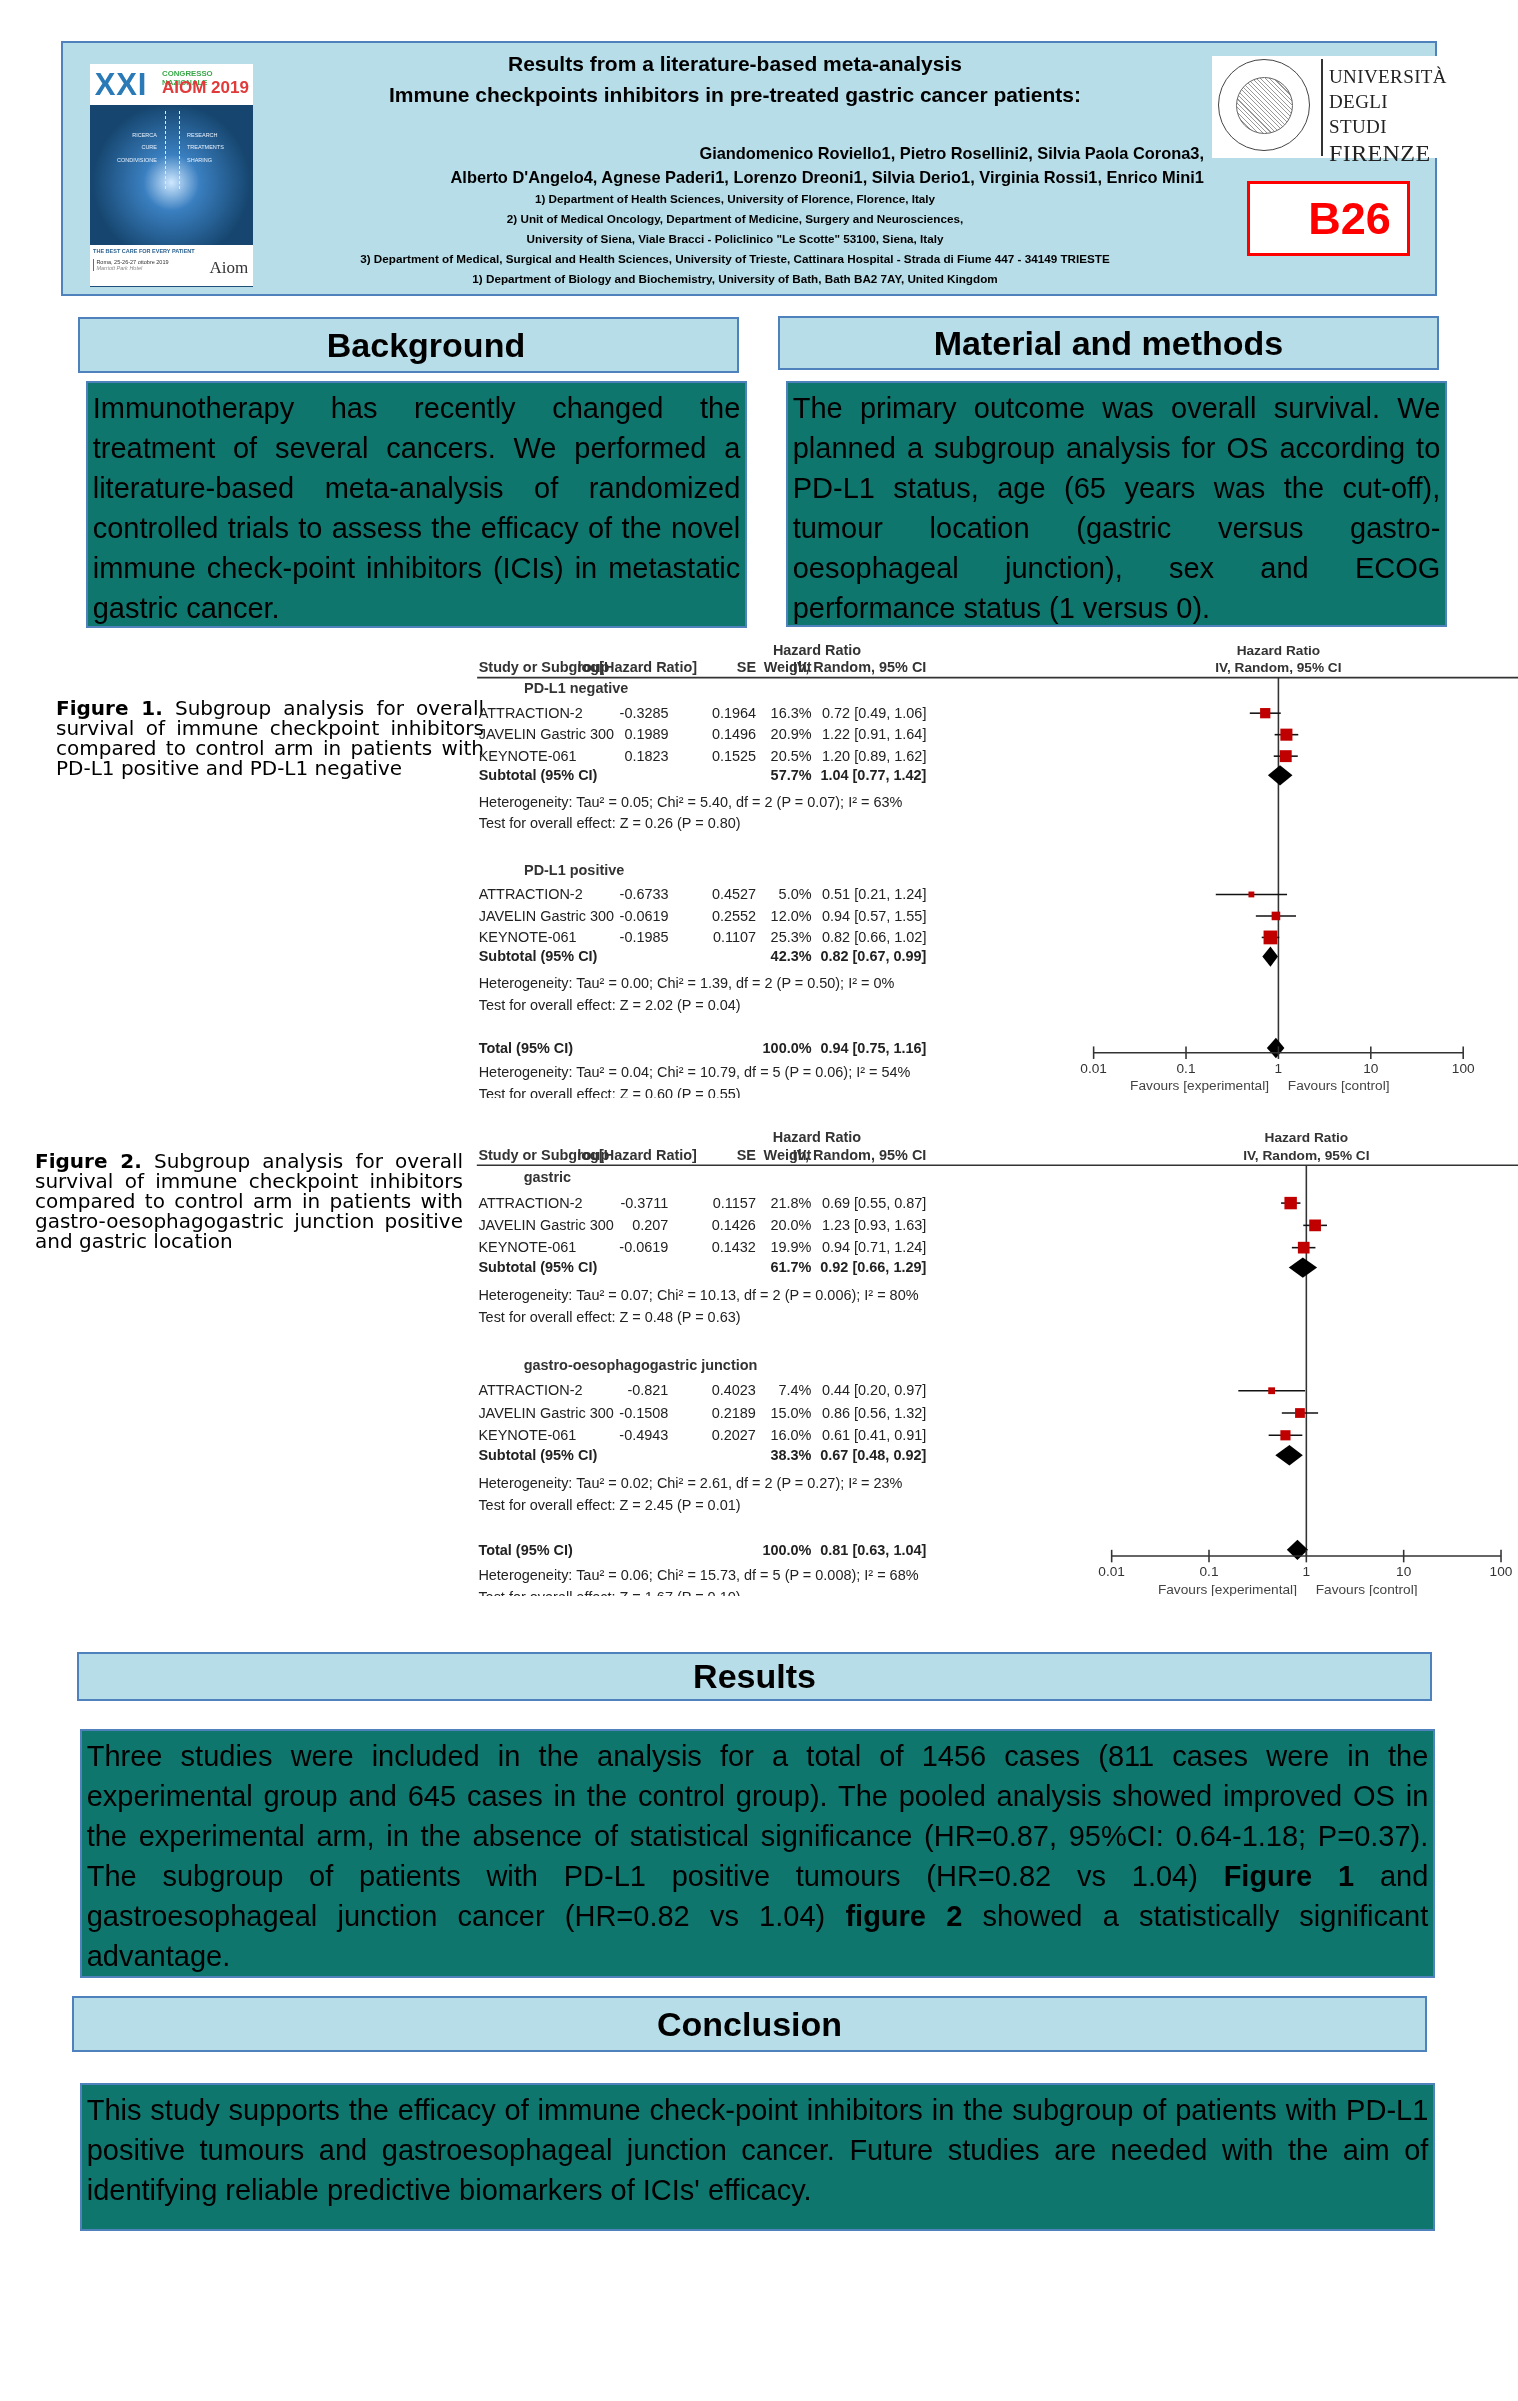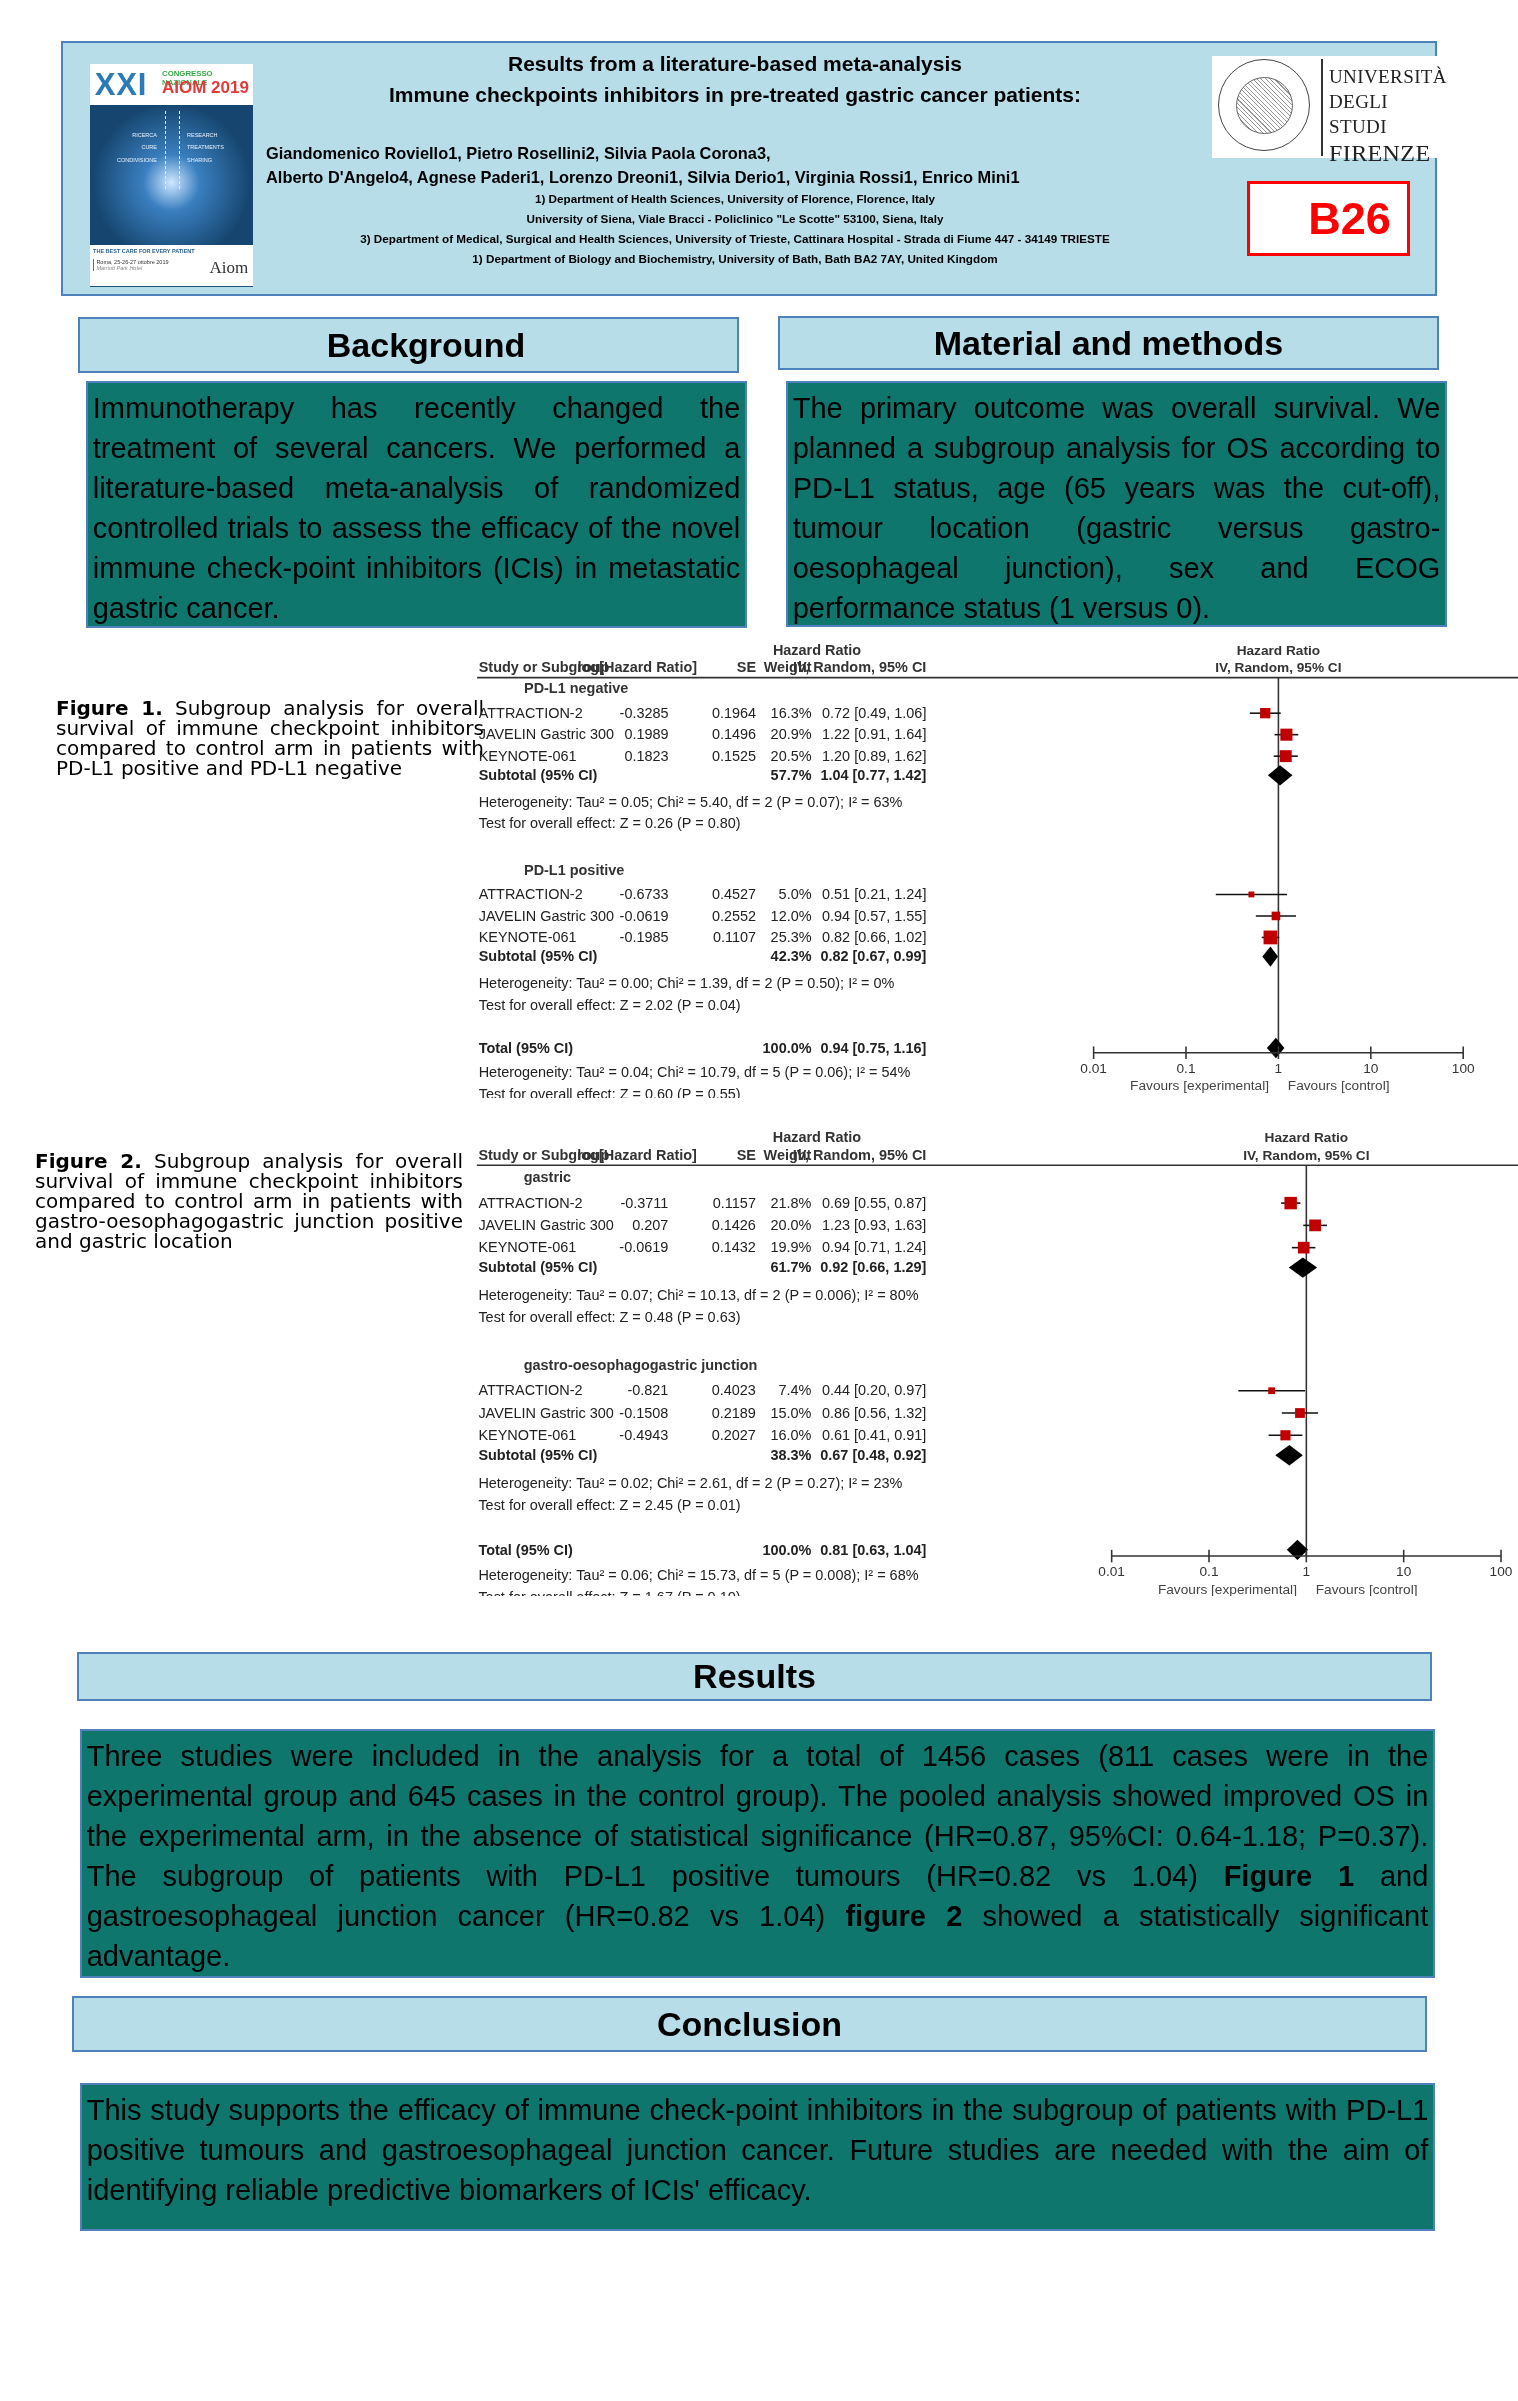--- a/index.html
+++ b/index.html
@@ -12,21 +12,21 @@
   .aiom-cong{position:absolute;left:72px;top:4.7px;font-size:7.8px;font-weight:bold;color:#3aa84a;}
   .aiom-year{position:absolute;left:72px;top:14px;font-size:17px;font-weight:bold;color:#e23a3a;}
   .aiom-mid{position:absolute;left:0;top:41px;width:100%;height:141px;background:radial-gradient(circle at 50% 55%,#cfe8ff 0%,#3a7fc0 25%,#16466f 70%);}
   .aiom-words{position:absolute;top:23.5px;font-size:5.5px;color:#e8f2ff;line-height:12.5px;}
   .aiom-dna{position:absolute;left:75px;top:6.3px;width:12.5px;height:78px;border-left:1.6px dashed #d8ecff;border-right:1.6px dashed #d8ecff;}
   .aiom-bot{position:absolute;left:0;top:181px;width:100%;height:41px;background:#fff;}
   .aiom-tag{position:absolute;left:3.1px;top:3.1px;font-size:5.5px;font-weight:bold;color:#2a5f8e;}
   .aiom-roma{position:absolute;left:3.1px;top:14px;font-size:5.5px;color:#333;border-left:1.6px solid #e23a3a;padding-left:2.3px;}
   .aiom-logo{position:absolute;right:4.7px;top:12.5px;font-size:17px;font-family:"Liberation Serif",serif;color:#333;}
   .title{left:266px;top:48px;width:938px;text-align:center;font-weight:bold;font-size:21px;line-height:31px;}
-  .authors{left:266px;top:141px;width:938px;text-align:left;font-weight:bold;font-size:16.4px;line-height:24px;}
+  .authors{left:266px;top:141px;width:938px;text-align:right;font-weight:bold;font-size:16.4px;line-height:24px;}
   .affil{left:266px;top:189px;width:938px;text-align:center;font-weight:bold;font-size:11.7px;line-height:20px;}
   .unifi{left:1212px;top:56px;width:225px;height:102px;background:#fff;}
   .seal{position:absolute;left:6.3px;top:3.1px;width:92px;height:92px;border-radius:50%;border:1.6px solid #444;box-sizing:border-box;}
   .seal-inner{position:absolute;left:17px;top:17px;width:55px;height:55px;border-radius:50%;border:0.8px solid #666;background:repeating-linear-gradient(45deg,#fff 0 2.3px,#999 2.3px 3.1px);}
   .seal-bar{position:absolute;left:109px;top:3.1px;width:1.6px;height:97px;background:#333;}
   .unifi-txt{position:absolute;left:117px;top:7.8px;font-family:"Liberation Serif",serif;color:#222;}
   .unifi-txt div{font-size:19px;line-height:25px;letter-spacing:0.4px;}
   .unifi-txt .big{font-size:24px;line-height:28px;}
   .code{left:1247px;top:181px;width:163px;height:75px;background:#fff;border:3.1px solid #ff0000;box-sizing:border-box;display:flex;align-items:center;justify-content:center;color:#ff0000;font-weight:bold;font-size:45px;padding-left:42px;}
   .sec-h{background:#b7dde8;border:2.3px solid #4f81bd;box-sizing:border-box;display:flex;align-items:center;justify-content:center;font-weight:bold;font-size:34px;}
@@ -75,20 +75,21 @@
   <div>Immune checkpoints inhibitors in pre-treated gastric cancer patients:</div>
 </div>
 
 <div class="abs authors">
   <div>Giandomenico Roviello1, Pietro Rosellini2, Silvia Paola Corona3,</div>
   <div>Alberto D'Angelo4, Agnese Paderi1, Lorenzo Dreoni1, Silvia Derio1, Virginia Rossi1, Enrico Mini1</div>
 </div>
 
 <div class="abs affil">
   <div>1)  Department of Health Sciences, University of Florence, Florence, Italy</div>
+  <div>2)   Unit of Medical Oncology,  Department of Medicine, Surgery and Neurosciences,</div>
   <div>University of Siena, Viale Bracci - Policlinico  "Le Scotte" 53100, Siena, Italy</div>
   <div>3) Department  of Medical, Surgical and Health Sciences, University of Trieste, Cattinara  Hospital  - Strada di Fiume 447 - 34149 TRIESTE</div>
   <div>1) Department  of Biology and Biochemistry, University of Bath, Bath BA2 7AY, United Kingdom</div>
 </div>
 
 <div class="abs unifi">
   <div class="seal">
       <div class="seal-inner"></div>
     </div>
   <div class="seal-bar"></div>

